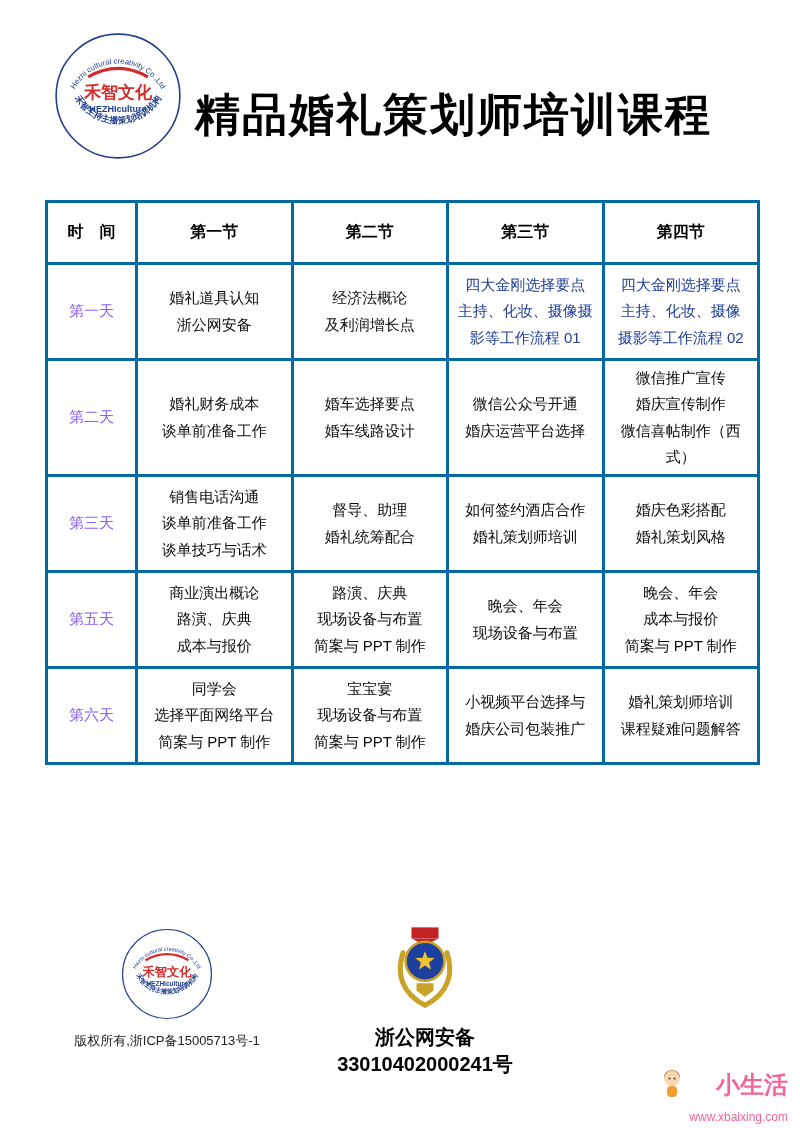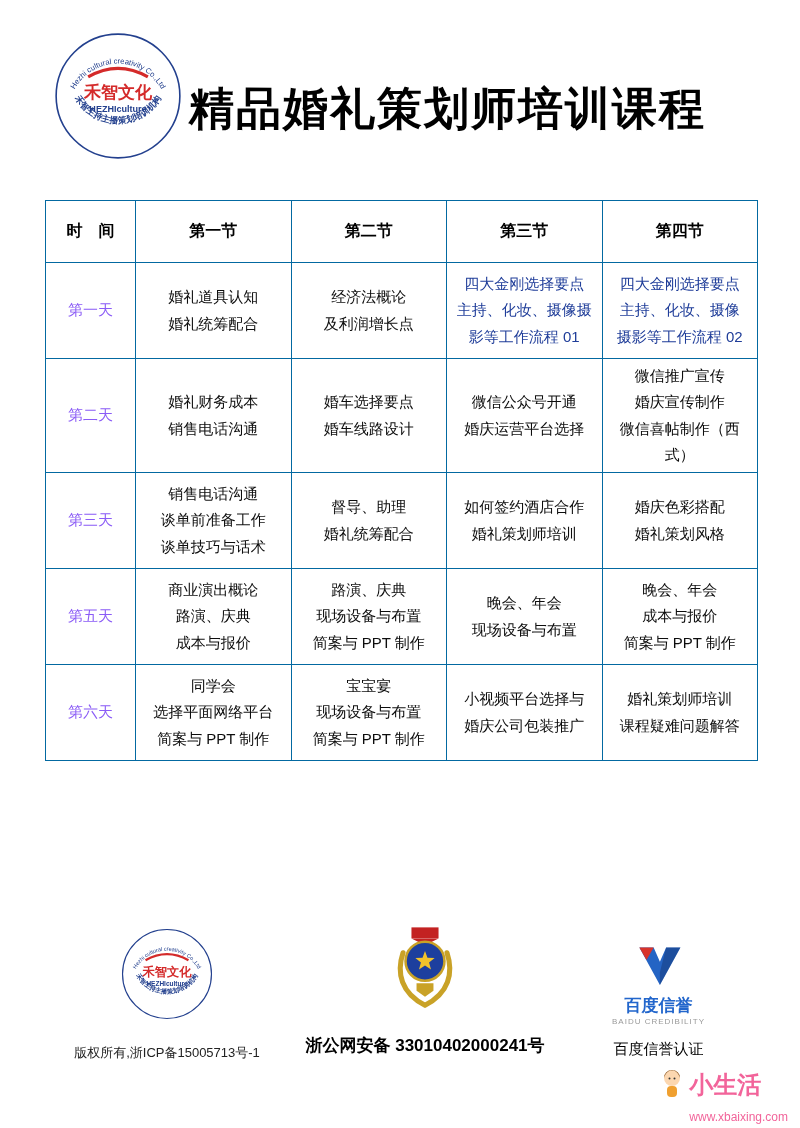--- a/index.html
+++ b/index.html
@@ -6,53 +6,53 @@
   html, body { margin: 0; padding: 0; background: #ffffff; }
   .page {
     width: 800px; height: 1128px; position: relative; margin: 0 auto;
     background: #ffffff; overflow: hidden;
     font-family: "Liberation Sans", sans-serif; color: #111;
   }
 
   
   .header-logo { position: absolute; left: 54px; top: 32px; }
   .page-title {
-    position: absolute; left: 184px; top: 74px; margin: 5px;
+    position: absolute; left: 184px; top: 74px; margin: 11px;
     font-size: 45px; font-weight: bold; color: #000;
     letter-spacing: 2px; font-family: "Liberation Serif", serif;
     white-space: nowrap;
   }
 
   
   .course-table {
     position: absolute; left: 45px; top: 200px; width: 712px;
     border-collapse: collapse; table-layout: fixed;
   }
   .course-table th, .course-table td {
-    border: 1px solid #0369a1; text-align: center; vertical-align: middle;
+    border: 3px solid #0369a1; text-align: center; vertical-align: middle;
     white-space: pre-line; padding: 4px;
   }
   .course-table th { height: 62px; font-size: 16px; font-weight: bold; color: #000; }
   .course-table td { height: 96px; font-size: 15px; line-height: 1.75; color: #0d0d0d; }
   td.day { font-size: 15px; color: #8b5cf6; }
   td.hl { color: #1f3d99; margin-top: 19px; }
 
   
   .footer-left  { position: absolute; left: 62px;  top: 928px; width: 210px; text-align: center; }
-  .footer-left .copy { font-size: 13px; color: #222; margin-top: 20px; }
+  .footer-left .copy { font-size: 13px; color: #222; margin-top: 8px; }
   .footer-center { position: absolute; left: 300px; top: 924px; width: 250px; text-align: center; }
-  .footer-center .beian { font-size: 17px; font-weight: bold; color: #000; margin-top: 18px; text-align: center; }
+  .footer-center .beian { font-size: 20px; font-weight: bold; color: #000; margin-top: 8px; text-align: center; }
   .footer-right { position: absolute; left: 586px; top: 942px; width: 145px; text-align: center; }
   .baidu-title { color: #2266cc; font-size: 17px; font-weight: bold; margin-top: 3px; }
   .baidu-sub { color: #9a9a9a; font-size: 8px; letter-spacing: 1px; }
   .baidu-cert { color: #000; font-size: 15px; margin-top: 14px; }
 
   
   .watermark { position: absolute; right: 12px; bottom: 4px; }
-  .wm-row { display: flex; align-items: center; gap: 4px; }
+  .wm-row { display: flex; align-items: center; gap: 4px; justify-content: space-between; }
   .wm-name { color: #f2649a; font-size: 24px; font-weight: bold; line-height: 1; }
   .wm-url  { color: #f2649a; font-size: 12px; margin-left: 30px; margin-top: 8px; }
 </style>
 </head>
 <body>
 
 <div class="page">
 
   <div class="header-logo">
     <svg viewBox="0 0 120 120" width="128" height="128">
@@ -89,34 +89,34 @@
         <th>第一节</th>
         <th>第二节</th>
         <th>第三节</th>
         <th>第四节</th>
       </tr>
     </thead>
     <tbody>
       <tr>
         <td class="day">第一天</td>
         <td>婚礼道具认知
-婚礼统筹配合</td>
+浙公网安备</td>
         <td>经济法概论
 及利润增长点</td>
         <td class="hl">四大金刚选择要点
 主持、化妆、摄像摄
 影等工作流程 01</td>
         <td class="hl">四大金刚选择要点
 主持、化妆、摄像
 摄影等工作流程 02</td>
       </tr>
       <tr>
         <td class="day">第二天</td>
         <td>婚礼财务成本
-销售电话沟通</td>
+谈单前准备工作</td>
         <td>婚车选择要点
 婚车线路设计</td>
         <td>微信公众号开通
 婚庆运营平台选择</td>
         <td>微信推广宣传
 婚庆宣传制作
 微信喜帖制作（西式）</td>
       </tr>
       <tr>
         <td class="day">第三天</td>
@@ -185,30 +185,20 @@
       <path d="M14,34 C6,58 12,82 40,96 C68,82 74,58 66,34" fill="none" stroke="#c9a227" stroke-width="6" stroke-linecap="round"></path>
       <rect x="24" y="4" width="32" height="13" fill="#c32222"></rect>
       <path d="M24,17 h32 l-16,8 z" fill="#c32222"></path>
       <circle cx="40" cy="44" r="23" fill="#1d3f9e" stroke="#c9a227" stroke-width="3"></circle>
       <polygon points="40,32 42.9,40 51.4,40.3 44.8,45.6 47.1,53.7 40,49 32.9,53.7 35.2,45.6 28.6,40.3 37.1,40" fill="#f2c32a"></polygon>
       <path d="M30,70 h20 v9 l-10,7 l-10,-7 z" fill="#c9a227"></path>
     </svg>
     <div class="beian">浙公网安备 33010402000241号</div>
   </div>
 
-  <div class="footer-right">
-    <svg viewBox="0 0 56 50" width="50" height="45">
-      <path d="M6,6 L22,6 L29,22 L36,6 L52,6 L29,48 Z" fill="#2464c4"></path>
-      <path d="M6,6 L22,6 L14,20 Z" fill="#d8332a"></path>
-      <path d="M36,6 L52,6 L29,48 L29,34 Z" fill="#17346e" opacity="0.45"></path>
-    </svg>
-    <div class="baidu-title">百度信誉</div>
-    <div class="baidu-sub">BAIDU CREDIBILITY</div>
-    <div class="baidu-cert">百度信誉认证</div>
-  </div>
 
   <div class="watermark">
     <div class="wm-row">
       <svg viewBox="0 0 26 34" width="26" height="34">
         <circle cx="13" cy="10" r="8" fill="#fcd7b0"></circle>
         <path d="M5,10 a8,8 0 0 1 16,0 c-2,-6 -5,-7.5 -8,-7.5 c-3,0 -6,1.5 -8,7.5 z" fill="#8a5a2a"></path>
         <rect x="8" y="18" width="10" height="11" rx="4" fill="#f0a030"></rect>
         <circle cx="10.5" cy="10.5" r="1" fill="#333"></circle>
         <circle cx="15.5" cy="10.5" r="1" fill="#333"></circle>
       </svg>

